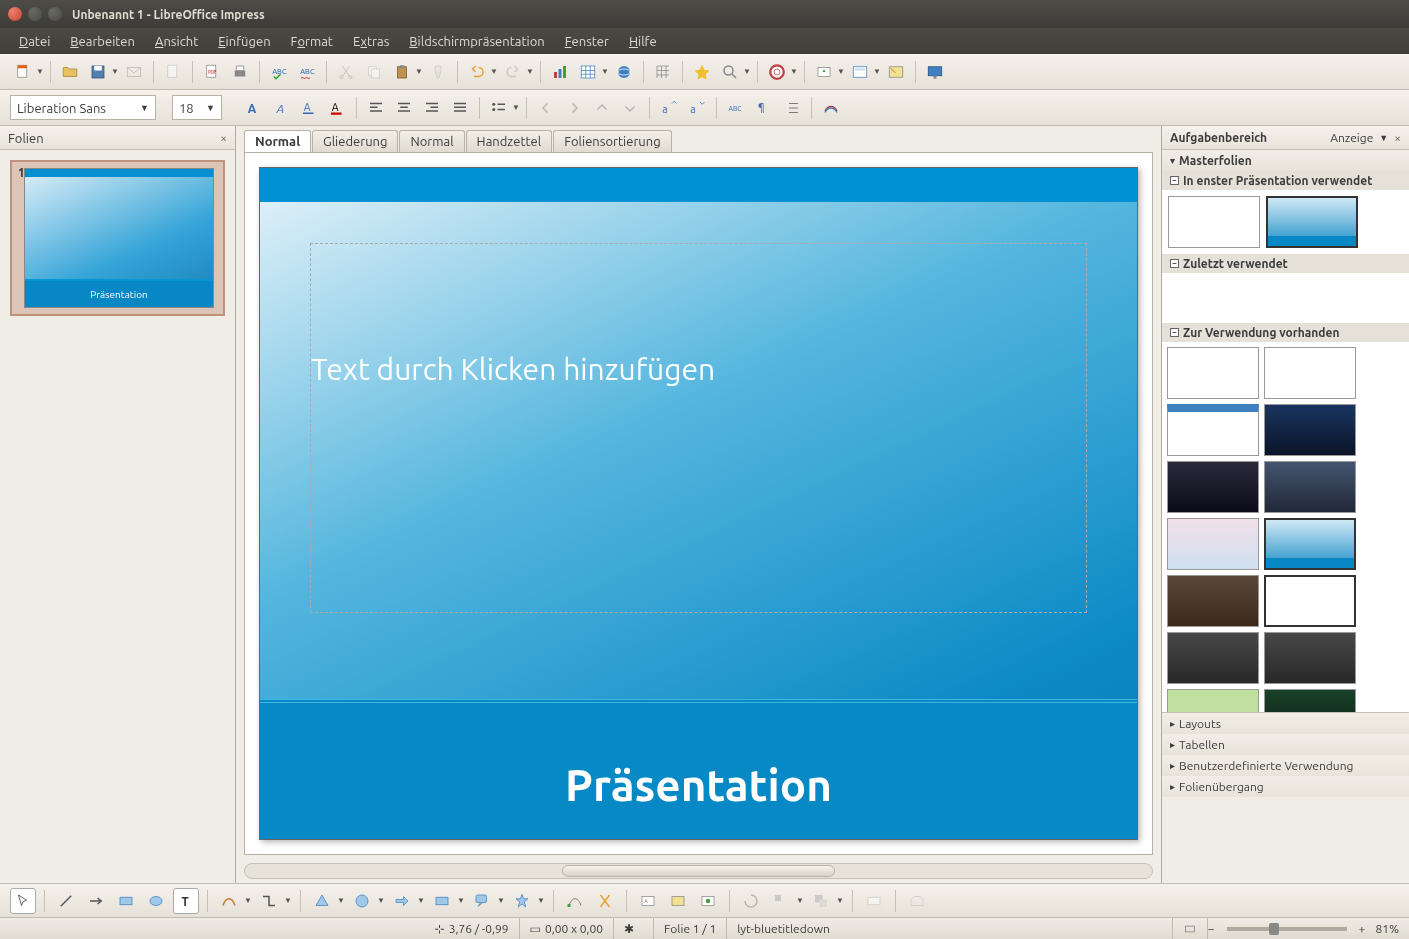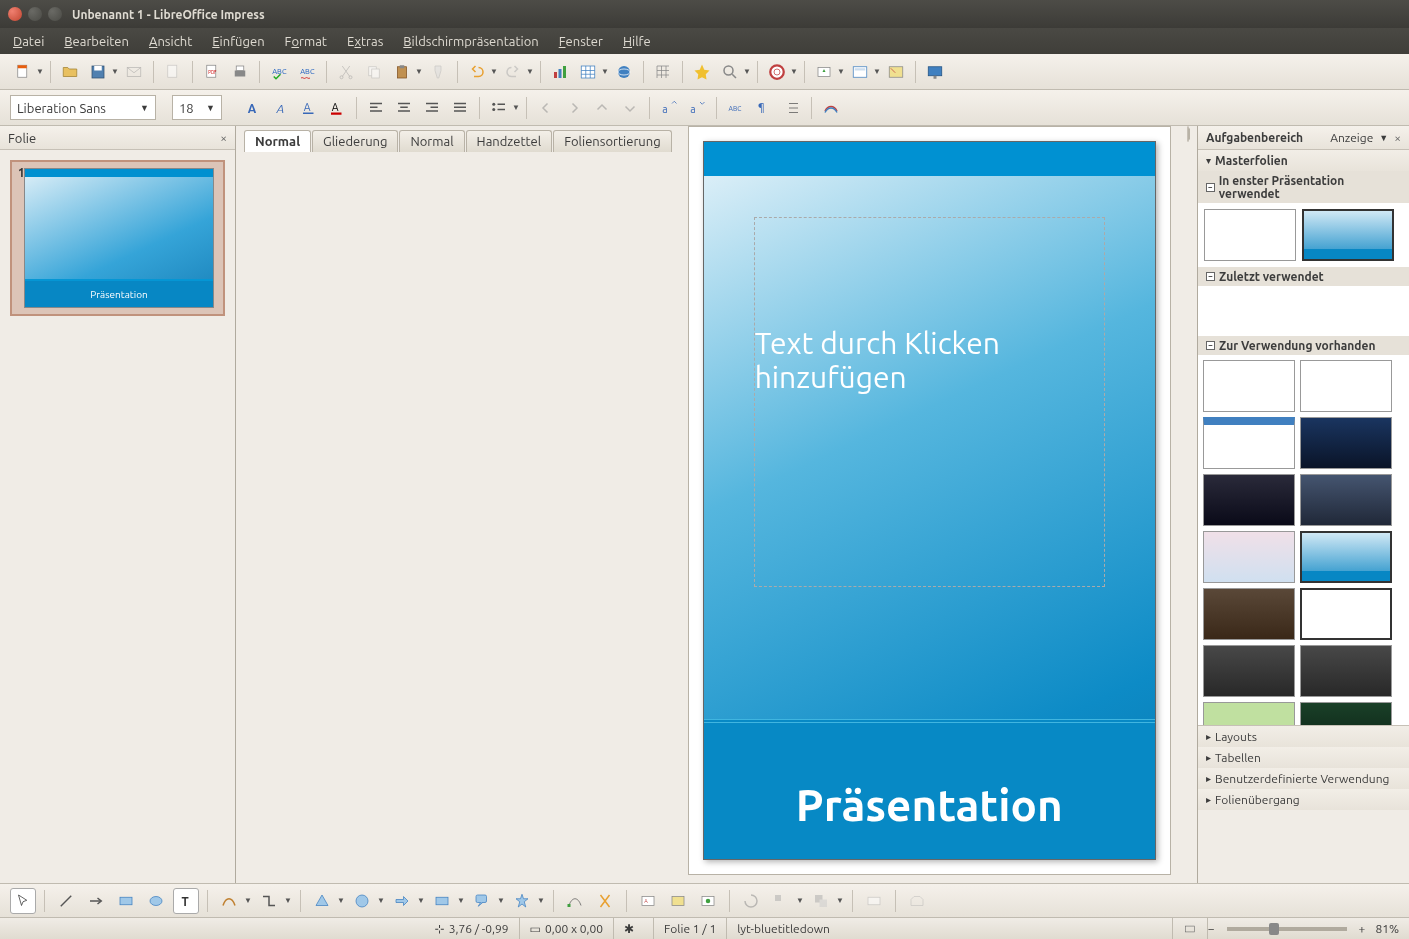--- a/index.html
+++ b/index.html
@@ -7,21 +7,21 @@
   
   
   .titlebar { height: 28px; background: linear-gradient(#4d4c47, #3c3b37); display: flex; align-items: center; padding: 0 8px; color: #dfdbd2; }
   .win-controls { display: flex; gap: 6px; margin-right: 10px; }
   .win-btn { width: 14px; height: 14px; border-radius: 50%; }
   .win-close { background: radial-gradient(circle at 30% 30%, #f08070, #c14530); }
   .win-min, .win-max { background: radial-gradient(circle at 30% 30%, #6a6a65, #4a4a45); }
   .win-title { font-weight: bold; font-size: 12px; }
 
   
-  .menubar { height: 26px; background: linear-gradient(#4a4944, #3f3e39); display: flex; align-items: center; padding: 0 4px; color: #dfdbd2; gap: 2px; }
+  .menubar { height: 26px; background: linear-gradient(#4a4944, #3f3e39); display: flex; align-items: center; padding: 0 10px; color: #dfdbd2; gap: 2px; }
   .menu-item { padding: 4px 9px; font-size: 13px; }
   .menu-item u { text-decoration: underline; }
 
   
   .toolbar { height: 36px; background: linear-gradient(#f5f1eb, #e6e1d8); border-bottom: 1px solid #c0bbb0; display: flex; align-items: center; padding: 0 10px; gap: 2px; }
   .tb-btn { width: 26px; height: 26px; display: flex; align-items: center; justify-content: center; border-radius: 3px; cursor: pointer; }
   .tb-sep { width: 1px; height: 22px; background: #c6c0b6; margin: 0 4px; }
   .tb-dropdown-arrow { width: 8px; font-size: 8px; color: #555; margin-left: -2px; }
   .tb-btn svg { width: 18px; height: 18px; }
 
@@ -36,36 +36,36 @@
   .panel-header { height: 24px; background: linear-gradient(#f5f1eb, #e8e3da); border-bottom: 1px solid #c6c0b6; display: flex; align-items: center; padding: 0 8px; font-size: 13px; justify-content: space-between; }
   .panel-close { font-size: 12px; color: #666; cursor: pointer; }
   .slide-thumbs { flex: 1; padding: 10px; background: #f0ece6; overflow: auto; }
   .thumb-wrap { position: relative; border: 2px solid #c0927c; padding: 6px; background: #dcc4b7; }
   .thumb-num { position: absolute; top: 4px; left: 6px; font-size: 12px; font-weight: bold; color: #333; }
   .thumb { width: 190px; height: 140px; background: linear-gradient(155deg, #e0f0f8 0%, #35a4d8 60%, #1880b8 100%); position: relative; border: 1px solid #888; margin-left: 6px; }
   .thumb-topbar { position: absolute; top: 0; left: 0; right: 0; height: 8px; background: #0090d0; }
   .thumb-botbar { position: absolute; bottom: 0; left: 0; right: 0; height: 28px; background: #0787c4; border-top: 2px solid #0596d4; color: #fff; font-size: 10px; display: flex; align-items: center; justify-content: center; }
 
   
-  .center { flex: 1; display: flex; flex-direction: row; background: #f0ece6; }
+  .center { flex: 1; display: flex; flex-direction: column; background: #f0ece6; }
   .view-tabs { height: 26px; display: flex; padding: 4px 8px 0 8px; gap: 1px; background: #f0ece6; }
   .view-tab { padding: 3px 10px; border: 1px solid #b8b2a6; border-bottom: none; background: linear-gradient(#f3efe8, #e0dbd0); font-size: 13px; border-radius: 3px 3px 0 0; cursor: pointer; }
   .view-tab.active { background: #fff; font-weight: bold; }
   .canvas-area { flex: 1; background: #fff; margin: 0 8px 8px 8px; border: 1px solid #b8b2a6; position: relative; overflow: hidden; }
   .slide-canvas { position: absolute; top: 14px; left: 14px; right: 14px; bottom: 14px; background: linear-gradient(155deg, #e8f4fa 0%, #55b6de 40%, #0d8bc6 80%, #0778b0 100%); border: 1px solid #666; box-shadow: 2px 2px 6px rgba(0,0,0,0.3); }
   .slide-topband { position: absolute; top: 0; left: 0; right: 0; height: 34px; background: #0091d2; }
   .slide-botband { position: absolute; bottom: 0; left: 0; right: 0; height: 140px; background: #0789c5; border-top: 4px double #40b5e0; }
   .slide-title { position: absolute; bottom: 30px; left: 0; right: 0; text-align: center; color: #fff; font-size: 44px; font-weight: bold; }
   .content-placeholder { position: absolute; top: 75px; left: 50px; right: 50px; height: 370px; border: 1px dashed #aaa; display: flex; align-items: flex-start; justify-content: flex-start; padding-top: 108px; }
   .placeholder-text { color: #fff; font-size: 30px; }
   .hscroll { height: 16px; background: #e8e3da; margin: 0 8px 4px 8px; border: 1px solid #c6c0b6; border-radius: 8px; position: relative; }
   .hscroll-thumb { position: absolute; left: 35%; width: 30%; top: 1px; bottom: 1px; background: linear-gradient(#f8f4ee, #d8d3c8); border: 1px solid #b8b2a6; border-radius: 8px; }
 
   
-  .task-panel { width: 212px; background: #f0ece6; border-left: 1px solid #b0aa9e; display: flex; flex-direction: column; }
+  .task-panel { width: 248px; background: #f0ece6; border-left: 1px solid #b0aa9e; display: flex; flex-direction: column; }
   .task-header { height: 24px; background: linear-gradient(#f5f1eb, #e8e3da); border-bottom: 1px solid #c6c0b6; display: flex; align-items: center; padding: 0 8px; font-size: 12px; justify-content: space-between; font-weight: bold; }
   .task-header-right { display: flex; align-items: center; gap: 6px; font-weight: normal; }
   .task-section { border-bottom: 1px solid #c6c0b6; }
   .task-section-hdr { padding: 4px 8px; font-size: 12px; background: linear-gradient(#f2eee7, #e8e3da); display: flex; align-items: center; gap: 4px; cursor: pointer; }
   .task-section-hdr .arrow { font-size: 10px; }
   .task-subsection { padding: 3px 8px; font-size: 12px; font-weight: bold; background: #e6e1d8; display: flex; align-items: center; gap: 4px; }
   .task-subsection .box { width: 9px; height: 9px; border: 1px solid #666; background: #fff; font-size: 8px; line-height: 7px; text-align: center; }
   .master-grid { padding: 5px; display: flex; flex-wrap: wrap; gap: 5px; background: #fff; max-height: 370px; overflow-y: auto; }
   .master-thumb { width: 92px; height: 52px; border: 1px solid #999; background: #f0f0f0; cursor: pointer; position: relative; font-size: 6px; overflow: hidden; }
   .master-thumb.selected { border: 2px solid #333; }
@@ -448,21 +448,21 @@
         <path d="M4 16c4-8 12-8 16 0" fill="none" stroke="#c04040" stroke-width="2"></path>
         <path d="M4 16c4-8 12-8 16 0" fill="none" stroke="#4080c0" stroke-width="2" transform="translate(0,2)"></path>
       </svg>
     </div>
 </div>
 
 <div class="main">
 
   <div class="slides-panel">
     <div class="panel-header">
-      <span>Folie</span>
+      <span>Folien</span>
       <span class="panel-close">×</span>
     </div>
     <div class="slide-thumbs">
       <div class="thumb-wrap">
         <div class="thumb-num">1</div>
         <div class="thumb">
           <div class="thumb-topbar"></div>
           <div class="thumb-botbar">Präsentation</div>
         </div>
       </div>

